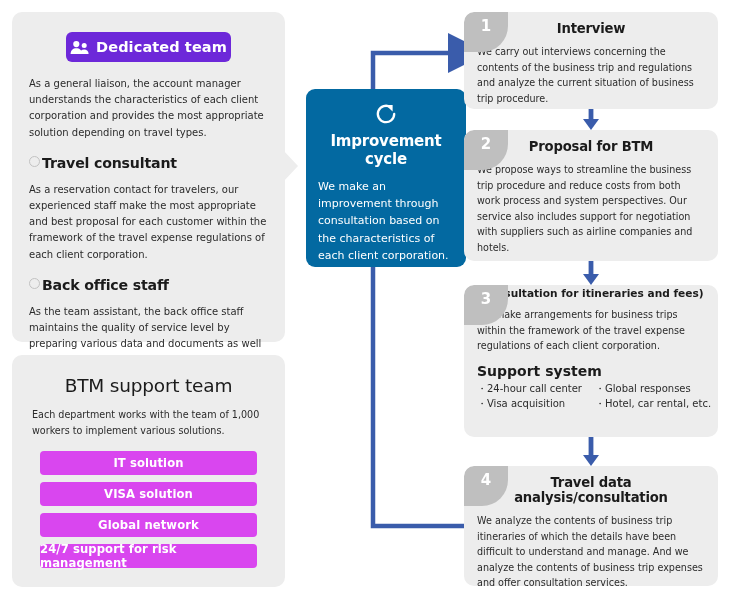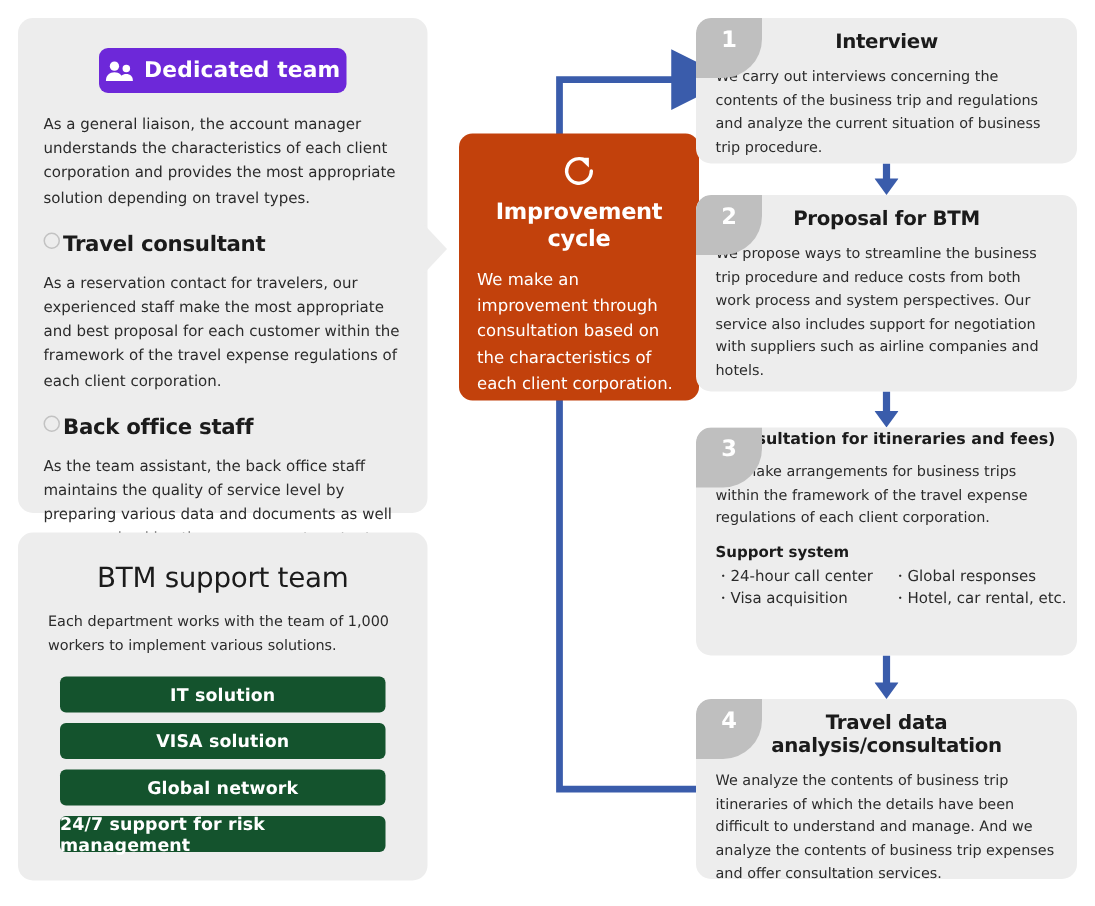--- a/index.html
+++ b/index.html
@@ -109,42 +109,42 @@
     letter-spacing: -0.2px;
     color: #1b1b1b;
   }
   #btm-lead {
     font-size: 9.6px;
     line-height: 1.62;
     margin: 0 0 13px 0;
     color: #2b2b2b;
   }
   .btm-btn {
-    background: #14532d;
+    background: #d946ef;
     color: #ffffff;
     border-radius: 4px;
     height: 24px;
     margin: 0 8px 7px 8px;
     display: flex;
     align-items: center;
     justify-content: center;
     font-size: 11.6px;
     font-weight: bold;
     letter-spacing: .1px;
   }
   .btm-btn:last-child { margin-bottom: 0; }
 
   
   #cycle-box {
     position: absolute;
     left: 306px;
     top: 89px;
     width: 160px;
     height: 178px;
-    background: #c2410c;
+    background: #0369a1;
     border-radius: 9px;
     box-sizing: border-box;
     padding: 12px 12px 10px 12px;
     color: #ffffff;
     text-align: center;
   }
   #cycle-icon { margin: 1px 0 2px 0; }
   #cycle-title {
     font-size: 15px;
     font-weight: bold;
@@ -207,21 +207,21 @@
     margin: 2px 0 0 0;
   }
   .step-body {
     font-size: 9.6px;
     line-height: 1.62;
     color: #2b2b2b;
     padding: 0 13px;
     margin: 8px 0 0 0;
   }
   .support-head {
-    font-size: 10px;
+    font-size: 14px;
     font-weight: bold;
     color: #1b1b1b;
     padding: 0 13px;
     margin: 9px 16px 3px 0;
   }
   .support-grid {
     display: grid;
     grid-template-columns: 118px auto;
     row-gap: 1px;
     padding: 0 13px;

